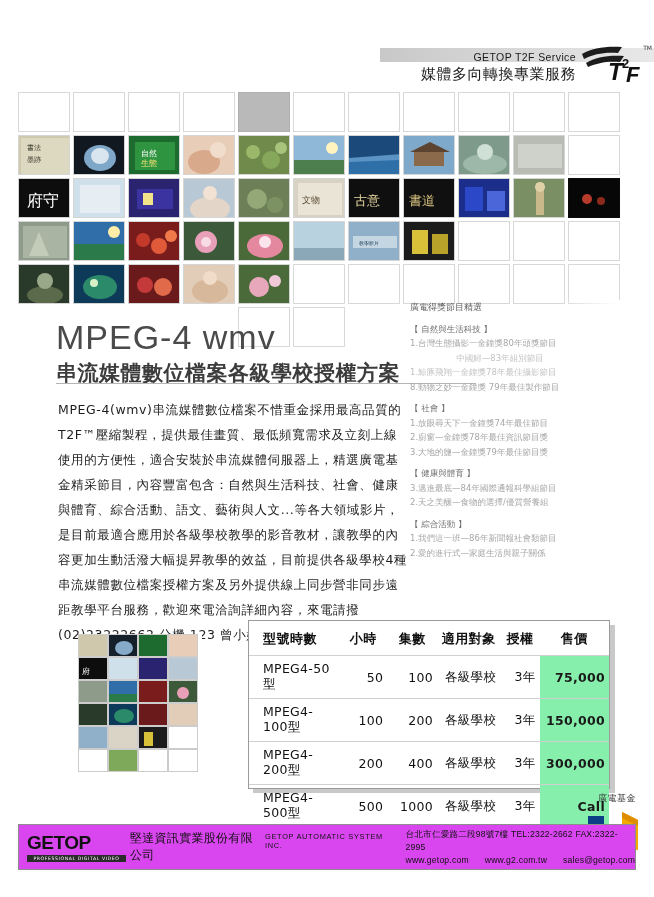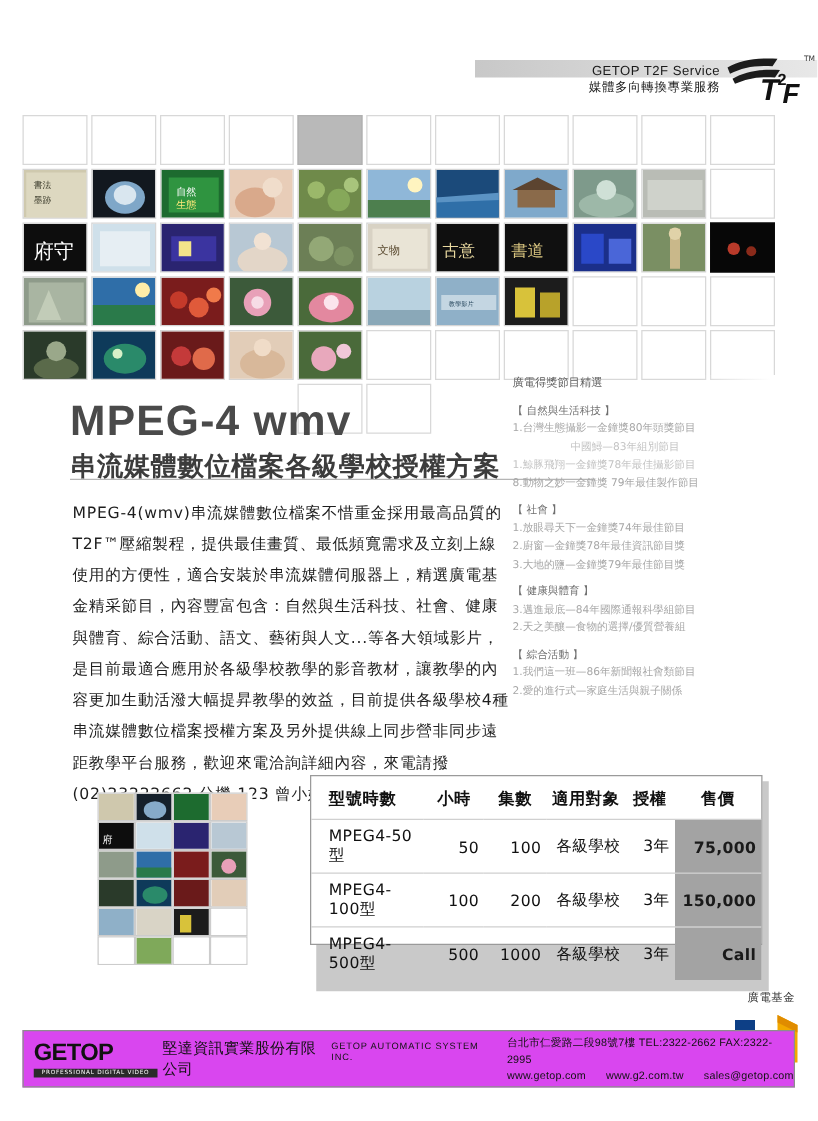--- a/index.html
+++ b/index.html
@@ -32,21 +32,21 @@
     text-align: right;
     line-height: 1.35;
   }
   .header-text .l1 {
     font-size: 10.5px;
     color: #1a1a1a;
     letter-spacing: 0.4px;
     font-family: "Liberation Sans", sans-serif;
   }
   .header-text .l2 {
-    font-size: 10px;
+    font-size: 15px;
     color: #1a1a1a;
     letter-spacing: 0.5px;
   }
   .logo-t2f {
     position: absolute;
     right: 8px; top: 44px;
     width: 68px; height: 40px;
   }
   .logo-tm {
     position: absolute;
@@ -77,21 +77,21 @@
   
   .headline {
     position: absolute;
     left: 56px; top: 318px;
   }
   .headline .h1 {
     font-size: 34px;
     color: #4a4a4a;
     letter-spacing: 1px;
     font-family: "Liberation Sans", sans-serif;
-    font-weight: 700;
+    font-weight: 400;
   }
   .headline .h2 {
     font-size: 21px;
     color: #3c3c3c;
     margin-top: 2px;
     letter-spacing: 0.5px;
     font-weight: 700;
   }
   .headline-rule {
     position: absolute;
@@ -150,21 +150,21 @@
   .cs-cell {
     width: 30px; height: 23px;
     border: 1px solid #cccccc;
     overflow: hidden;
   }
 
   
   .price-panel {
     position: absolute;
     left: 248px; top: 620px;
-    width: 362px; height: 136px;
+    width: 362px; height: 169px;
     border: 1px solid #9a9a9a;
     background: #ffffff;
   }
   .price-shadow {
     position: absolute;
     left: 253px; top: 625px;
     width: 362px; height: 168px;
     background: #c9c9c9;
     z-index: -1;
   }
@@ -184,21 +184,21 @@
   table.price td {
     padding: 5px 4px;
     text-align: right;
     border-top: 1px solid #d0d0d0;
     font-size: 12.5px;
     letter-spacing: 0.3px;
   }
   table.price tr td:first-child { text-align: left; padding-left: 14px; }
   table.price th:first-child { text-align: left; padding-left: 14px; }
   .price-cell {
-    background: #a3a3a3;
+    background: #86efac;
     font-weight: 700;
     color: #1a1a1a;
   }
   .col-model { width: 96px; }
   .col-hours { width: 52px; }
   .col-eps { width: 52px; }
   .col-target { width: 74px; }
   .col-lic { width: 44px; }
   .col-price { width: 70px; }
 
@@ -716,20 +716,28 @@
         </tr>
         <tr>
           <td>MPEG4-100型</td>
           <td>100</td>
           <td>200</td>
           <td>各級學校</td>
           <td>3年</td>
           <td class="price-cell">150,000</td>
         </tr>
         <tr>
+          <td>MPEG4-200型</td>
+          <td>200</td>
+          <td>400</td>
+          <td>各級學校</td>
+          <td>3年</td>
+          <td class="price-cell">300,000</td>
+        </tr>
+        <tr>
           <td>MPEG4-500型</td>
           <td>500</td>
           <td>1000</td>
           <td>各級學校</td>
           <td>3年</td>
           <td class="price-cell">Call</td>
         </tr>
       </tbody>
     </table>
   </div>

